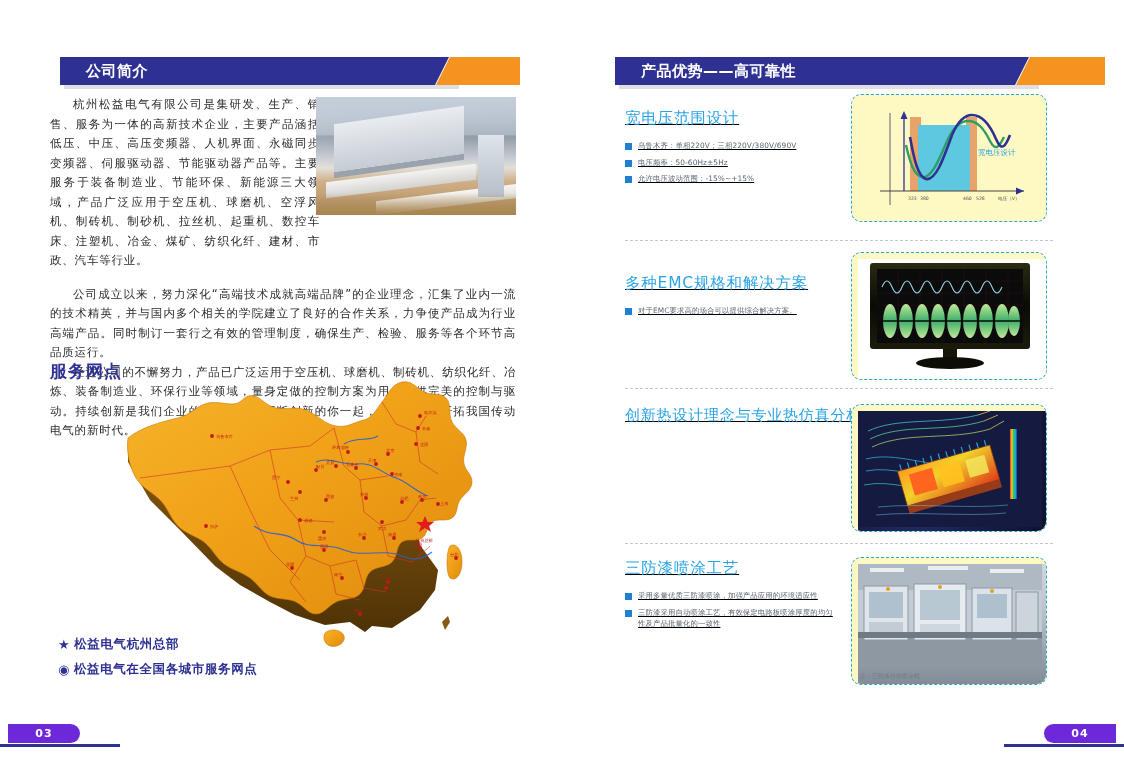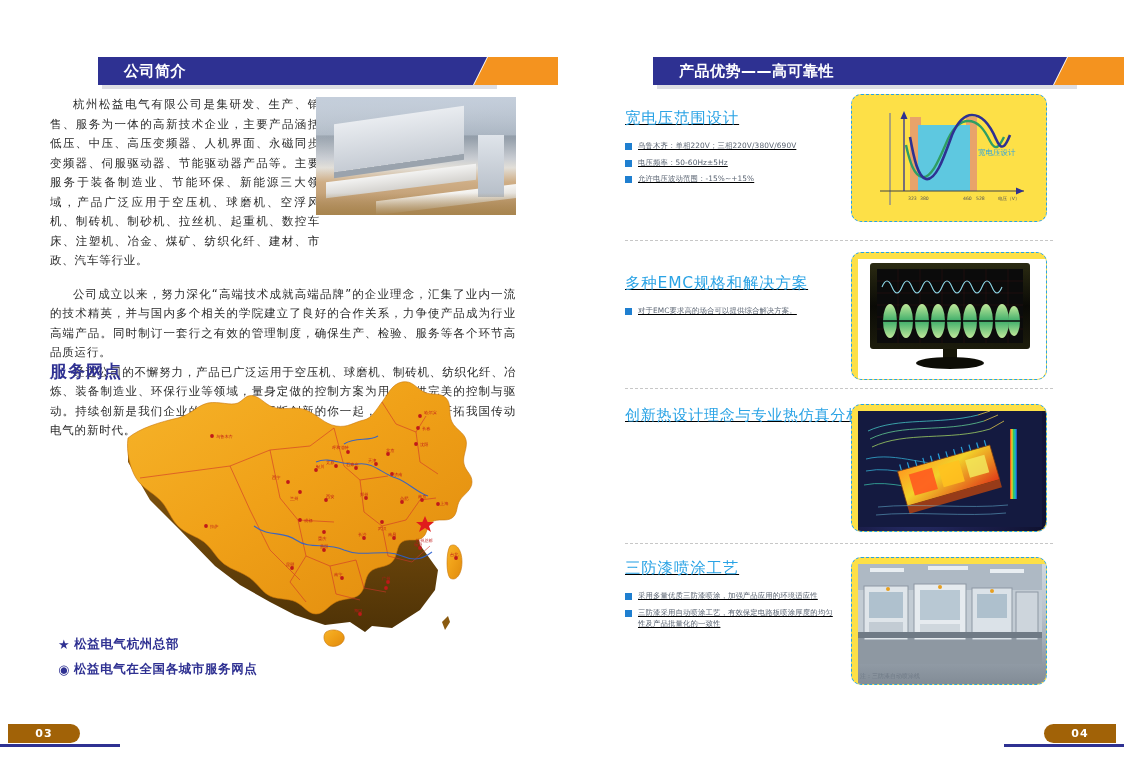--- a/index.html
+++ b/index.html
@@ -10,21 +10,21 @@
     overflow: hidden;
     position: relative;
   }
   .spread { display: flex; width: 1124px; height: 765px; position: relative; }
   .page { position: relative; height: 765px; }
   .page-left { width: 562px; }
   .page-right { width: 562px; }
   .gutter { position: absolute; left: 562px; top: 0; width: 1px; height: 765px; background: #ffffff; }
 
   
-  .banner { position: absolute; height: 28px; display: block; margin-left: 38px; }
+  .banner { position: absolute; height: 28px; display: block; }
   .banner-blue {
     position: absolute; left: 0; top: 0; height: 28px;
     background: #2e3192;
   }
   .banner-blue:after {
     content: ""; position: absolute; right: -14px; top: 0;
     border-top: 28px solid #2e3192;
     border-right: 14px solid transparent;
   }
   .banner-title {
@@ -114,39 +114,39 @@
     font-size: 7.4px; line-height: 11.5px; color: #5a6472; letter-spacing: .1px;
   }
   .divider {
     position: absolute; left: 625px; width: 428px; height: 0;
     border-top: 1px dashed #c7c7c7;
   }
 
   .img-card {
     position: absolute; width: 196px; height: 128px;
     border: 1.6px dashed #2aa3e5; border-radius: 10px;
-    background: #fde047; overflow: hidden;
+    background: #fef9c3; overflow: hidden;
   }
   .img-inner { position: absolute; left: 6px; top: 6px; right: 6px; bottom: 6px; overflow: hidden; }
 
   
   .tv-box { position: relative; width: 100%; height: 100%; background: #fff; }
 
   
   .thermal { position: relative; width:100%; height:100%;
     background: radial-gradient(circle at 30% 35%, #3f4fa8 0%, #1c1f4e 55%, #0d0f2a 100%); }
 
   
   .plant { position: relative; width:100%; height:100%;
     background: linear-gradient(#cfd6dd 0%, #b9c2cb 40%, #98a2ad 70%, #7e8892 100%); }
 
   
   .pagenum {
     position: absolute; bottom: 22px; height: 19px; width: 72px;
-    background: #a16207; color: #fff; font-size: 11px; font-weight: bold;
+    background: #6d28d9; color: #fff; font-size: 11px; font-weight: bold;
     display: flex; align-items: center; justify-content: center; letter-spacing: 1px;
   }
   .pn-left { left: 8px; border-radius: 0 10px 10px 0; }
   .pn-right { right: 8px; border-radius: 10px 0 0 10px; }
   .pn-bar { position: absolute; bottom: 18px; height: 3px; background: #2e3192; }
 </style>
 </head>
 <body>
 
 <div class="spread">

